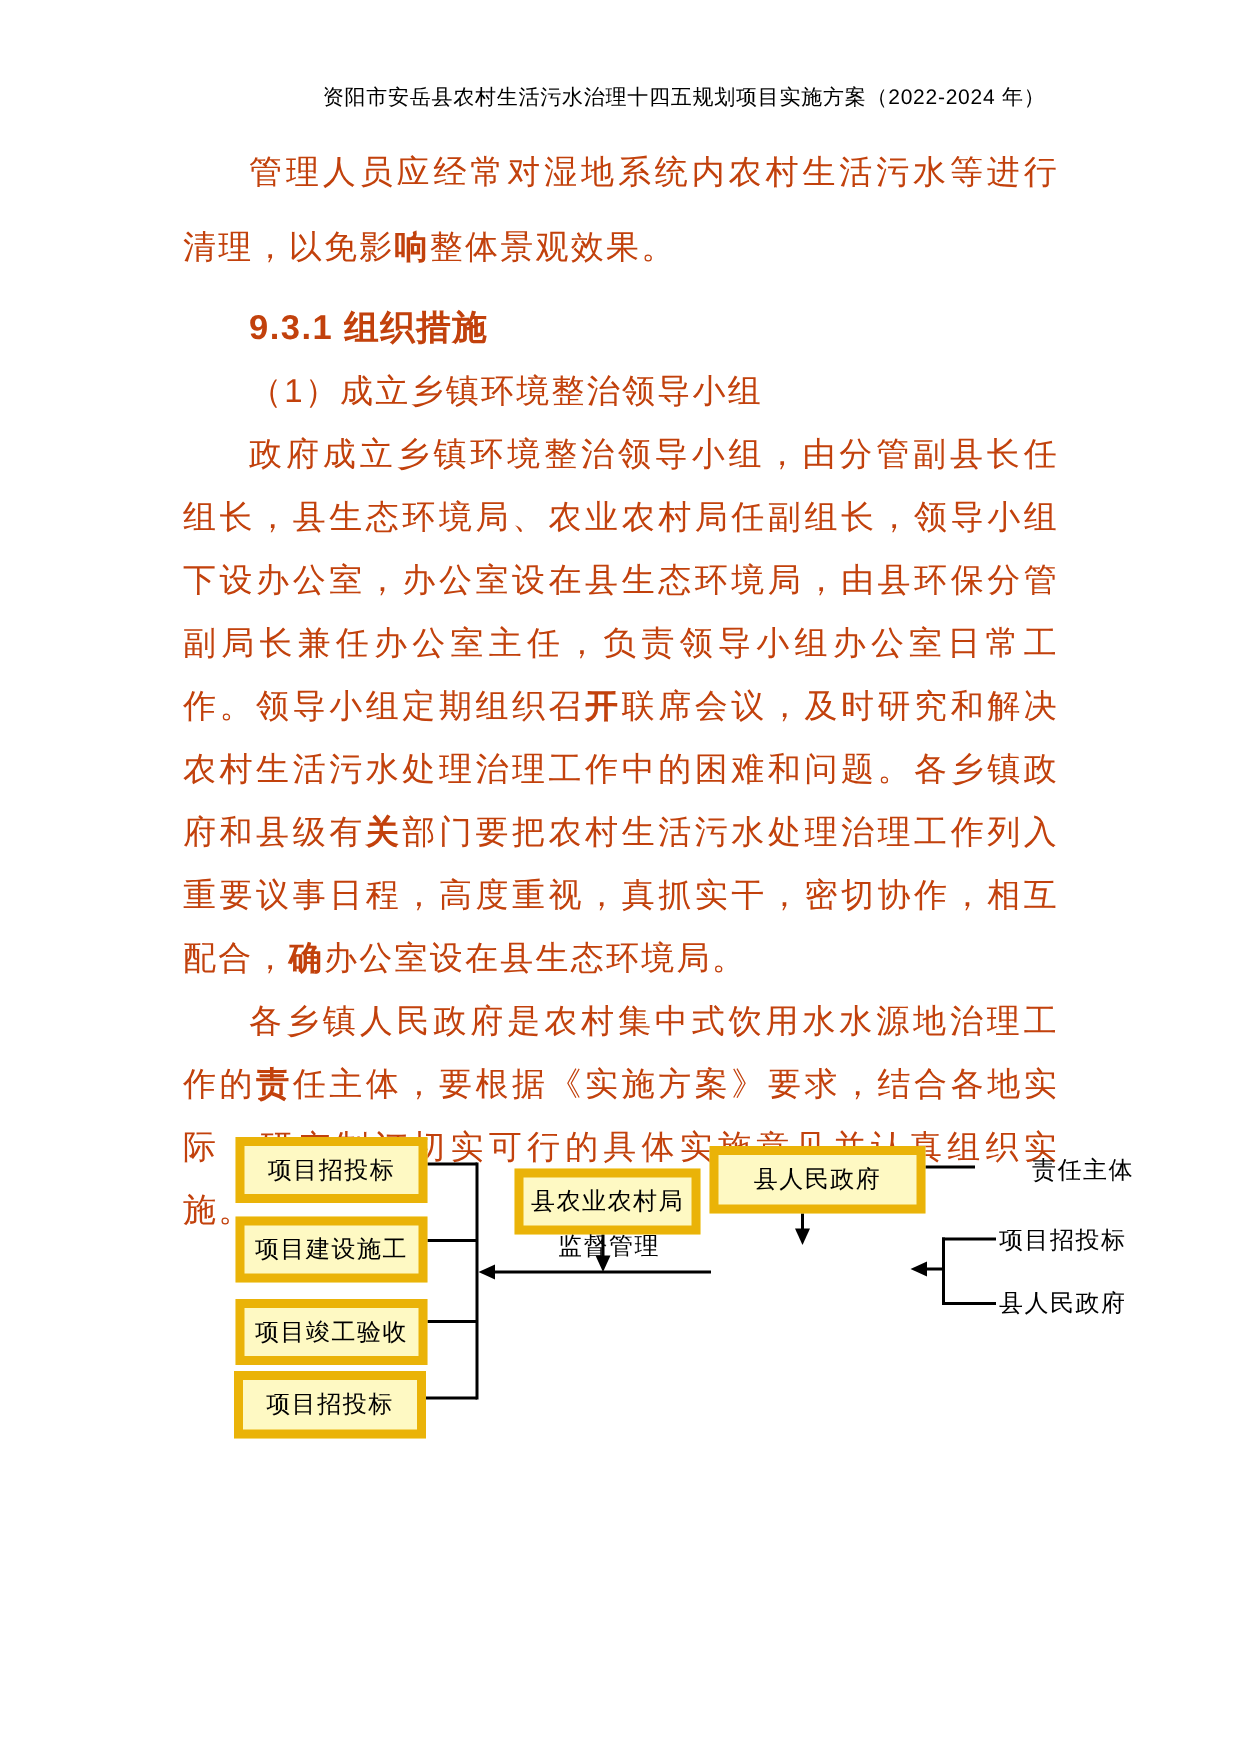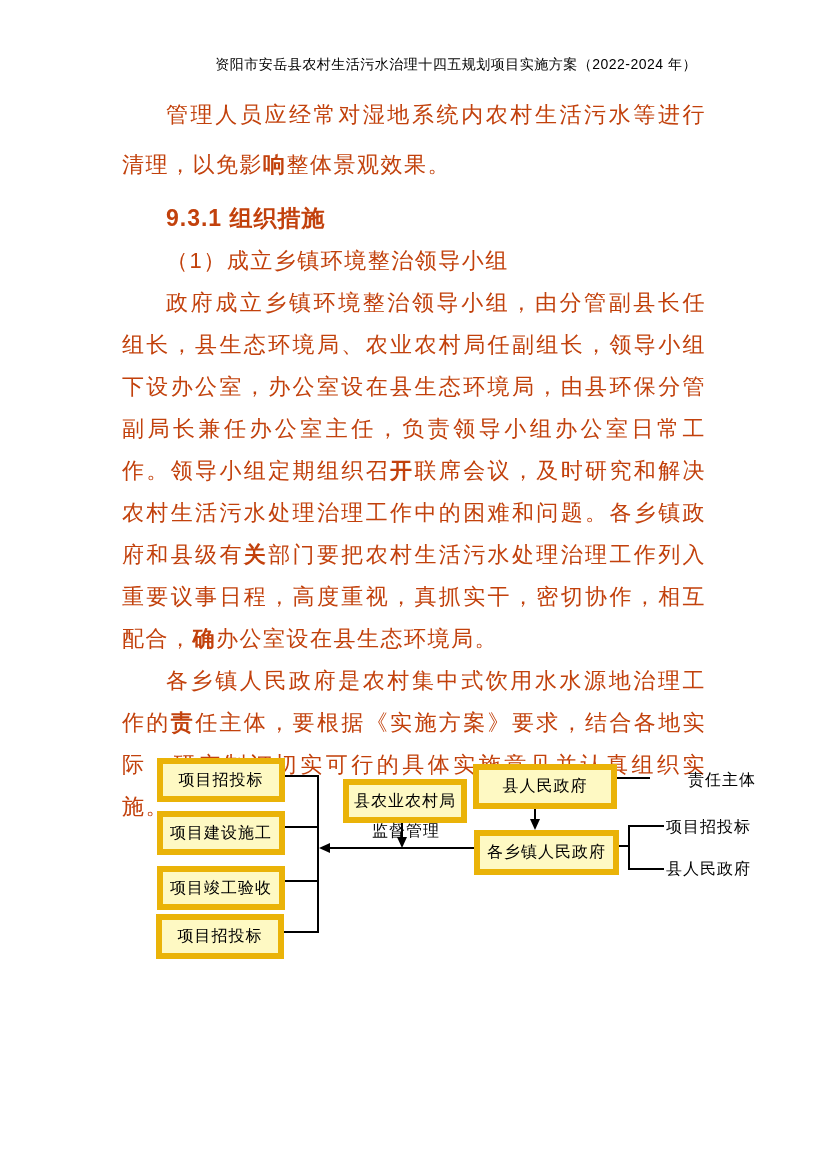--- a/index.html
+++ b/index.html
@@ -124,23 +124,20 @@
       </div>
     <div class="fc-box" style="left:156px;top:914px;width:116px;height:33px;">
         <span>项目招投标</span>
       </div>
     <div class="fc-box" style="left:343px;top:779px;width:112px;height:32px;">
         <span>县农业农村局</span>
       </div>
     <div class="fc-box" style="left:473px;top:764px;width:132px;height:33px;">
         <span>县人民政府</span>
       </div>
-    <div class="fc-box" style="left:474px;top:830px;width:133px;height:33px;">
-        <span>各乡镇人民政府</span>
-      </div>
 
     <div class="fc-label" style="left:372px;top:821px;">监督管理</div>
     <div class="fc-label" style="left:688px;top:770px;">责任主体</div>
     <div class="fc-label" style="left:666px;top:817px;">项目招投标</div>
     <div class="fc-label" style="left:666px;top:859px;">县人民政府</div>
 
   </div>
 
 
 

